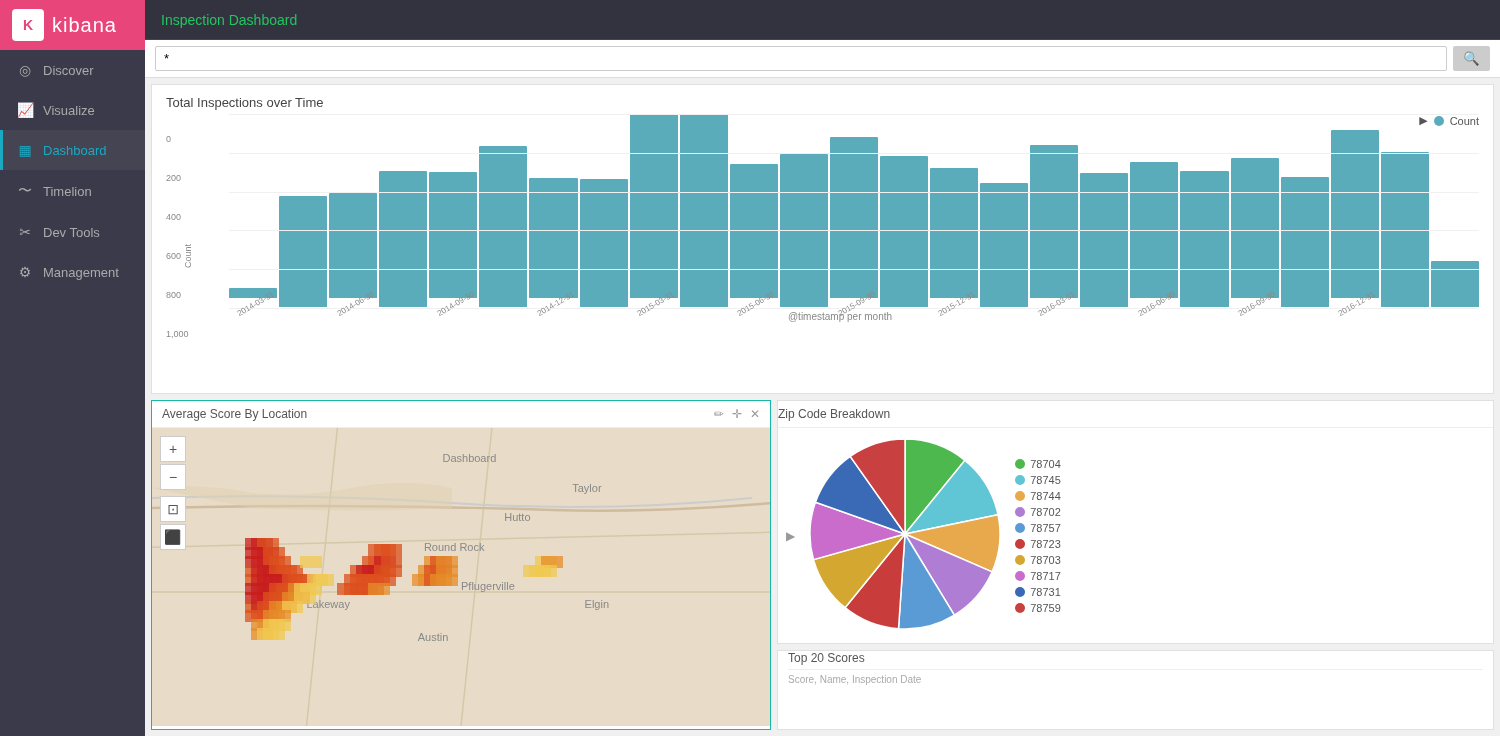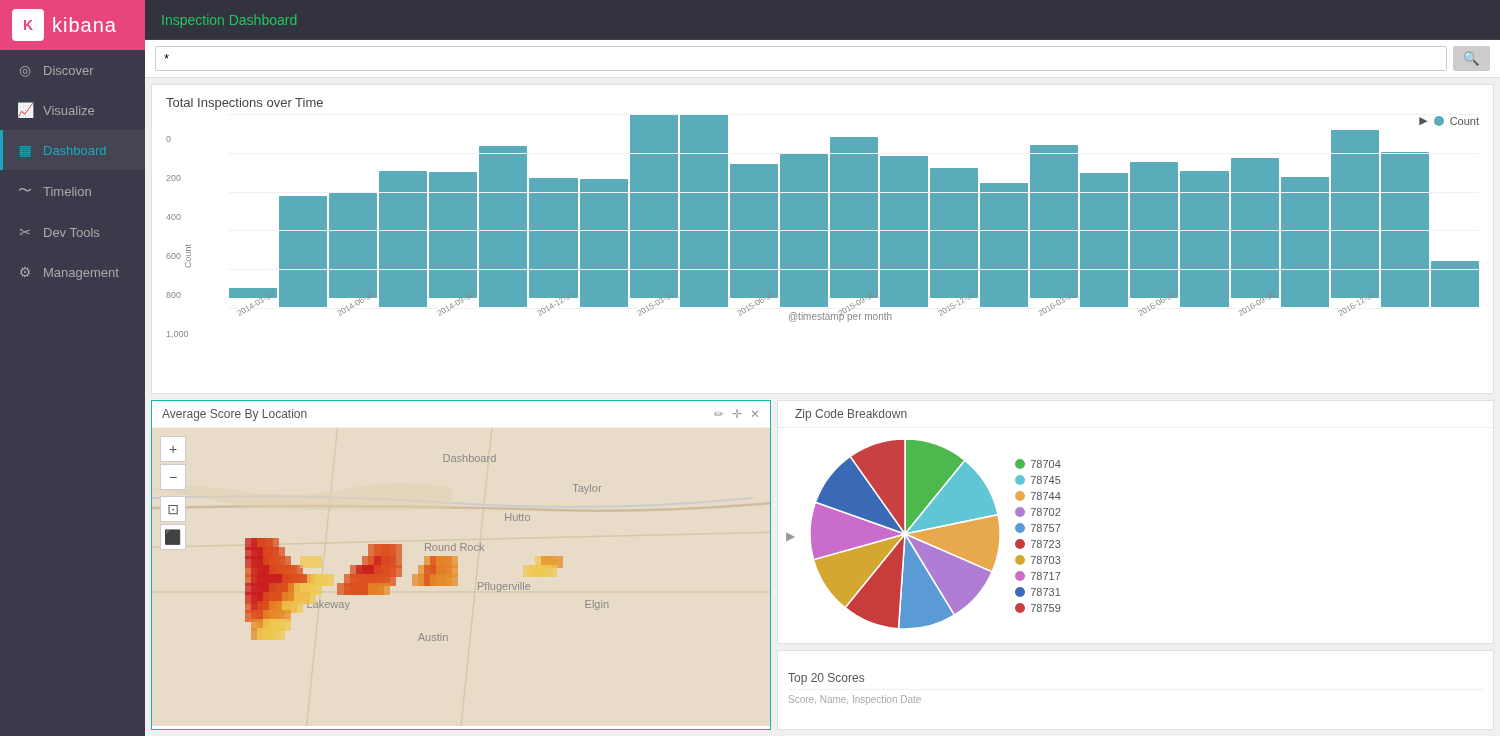--- a/index.html
+++ b/index.html
@@ -257,21 +257,21 @@
     }
     #pie-panel {
       background: white;
       border: 1px solid #e0e0e0;
       flex: 1;
       display: flex;
       flex-direction: column;
       overflow: hidden;
     }
     #pie-panel-header {
-      padding: 6px 17px;
+      padding: 6px 0;
       border-bottom: 1px solid #eee;
       font-size: 12px;
       color: #555;
     }
     #pie-content {
       flex: 1;
       display: flex;
       align-items: center;
       padding: 8px;
       gap: 10px;
@@ -299,21 +299,21 @@
     .legend-color {
       width: 10px; height: 10px;
       border-radius: 50%;
       flex-shrink: 0;
     }
 
     #scores-panel {
       background: white;
       border: 1px solid #e0e0e0;
       flex: 0 0 80px;
-      padding: 20px 10px;
+      padding: 0 10px;
       overflow: hidden;
     }
     #scores-panel-title {
       font-size: 12px; color: #555;
       border-bottom: 1px solid #eee;
       padding-bottom: 4px; margin-bottom: 4px;
     }
     #scores-subtitle { font-size: 10px; color: #aaa; }
   </style>
 </head>
@@ -526,21 +526,21 @@
             <path d="M 0 70 Q 150 65 300 75 Q 450 85 600 70" stroke="#ccc" stroke-width="2" fill="none"></path>
             <path d="M 0 80 Q 200 75 400 82 Q 500 85 620 75" stroke="#d0bba0" stroke-width="2.5" fill="none"></path>
 
             <path d="M 0 60 Q 50 55 100 65 Q 150 70 200 60 Q 250 50 300 60 L 300 80 Q 200 85 100 80 Z" fill="#e0d0b0" opacity="0.5"></path>
           </svg>
 
           <div class="map-label" style="left:47%;top:8%;">Dashboard</div>
           <div class="map-label" style="left:68%;top:18%;">Taylor</div>
           <div class="map-label" style="left:57%;top:28%;">Hutto</div>
           <div class="map-label" style="left:44%;top:38%;">Round Rock</div>
-          <div class="map-label" style="left:50%;top:51%;margin-left:16px;">Pflugerville</div>
+          <div class="map-label" style="left:50%;top:51%;">Pflugerville</div>
           <div class="map-label" style="left:25%;top:57%;">Lakeway</div>
           <div class="map-label" style="left:70%;top:57%;">Elgin</div>
           <div class="map-label" style="left:43%;top:68%;">Austin</div>
 
           <div id="heatmap-overlay">
               <div class="heat-cell" style="left: 15%; top: 37%; width: 3.5%; height: 4%; background: rgb(200, 30, 30); opacity: 0.75;"></div>
               <div class="heat-cell" style="left: 16%; top: 37%; width: 3.5%; height: 4%; background: rgb(200, 30, 30); opacity: 0.75;"></div>
               <div class="heat-cell" style="left: 17%; top: 37%; width: 3.5%; height: 4%; background: rgb(220, 80, 30); opacity: 0.75;"></div>
               <div class="heat-cell" style="left: 15%; top: 40%; width: 3.5%; height: 4%; background: rgb(200, 30, 30); opacity: 0.75;"></div>
               <div class="heat-cell" style="left: 16%; top: 40%; width: 3.5%; height: 4%; background: rgb(200, 30, 30); opacity: 0.75;"></div>

